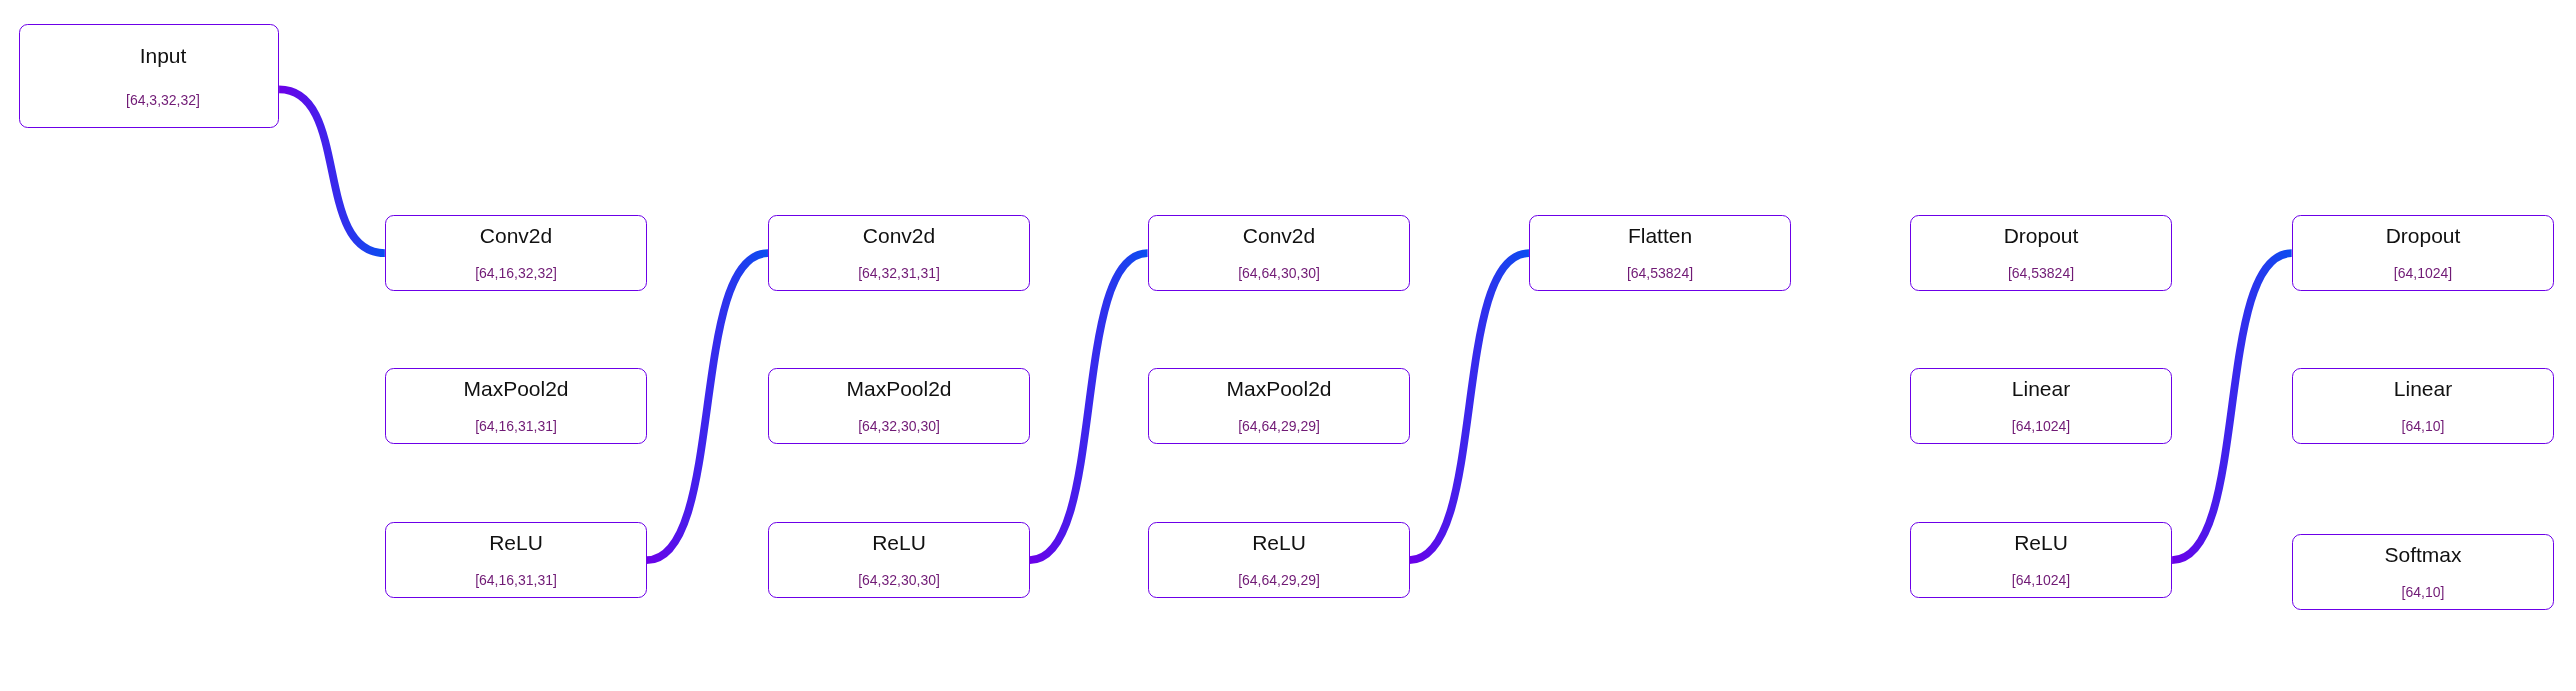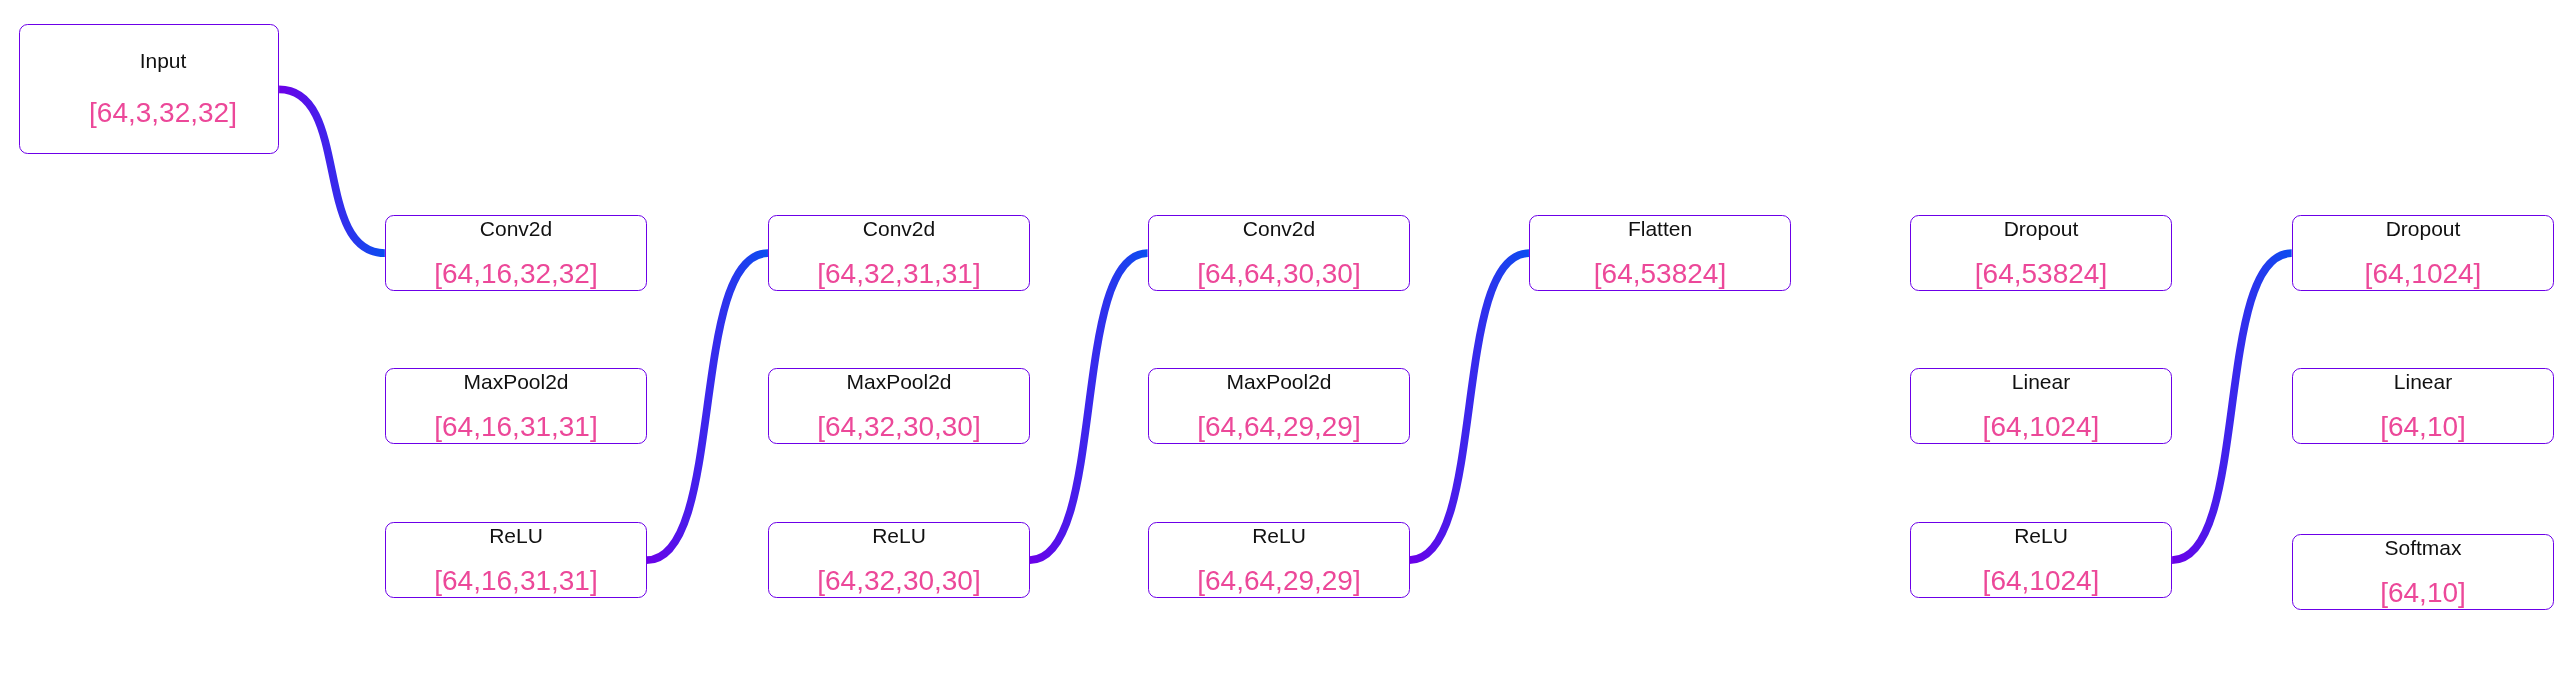--- a/index.html
+++ b/index.html
@@ -35,22 +35,22 @@
     justify-content: center;
     z-index: 2;
   }
   .node-title {
     font-size: 21px;
     color: #111111;
     line-height: 1.1;
     white-space: nowrap;
   }
   .node-shape {
-    font-size: 28px;
-    color: #ec4899;
+    font-size: 14px;
+    color: #701a75;
     line-height: 1.1;
     white-space: nowrap;
     margin-top: 19px;
   }
   .node.tall .node-shape { margin-top: 26px; }
 </style>
 </head>
 <body>
 
 <div id="canvas">
@@ -78,21 +78,21 @@
         <path d="M 1626 646 C 1717 646, 1673 292, 1764 292" fill="none" stroke="url(#gradH)" stroke-width="9" stroke-linecap="butt"></path>
         <path d="M 2066 292 L 2204 292" fill="none" stroke="url(#gradH)" stroke-width="9" stroke-linecap="butt"></path>
         <path d="M 2355 335 L 2355 426" fill="none" stroke="url(#gradV)" stroke-width="9" stroke-linecap="butt"></path>
         <path d="M 2355 512 L 2355 603" fill="none" stroke="url(#gradV)" stroke-width="9" stroke-linecap="butt"></path>
         <path d="M 2506 646 C 2597 646, 2553 292, 2644 292" fill="none" stroke="url(#gradH)" stroke-width="9" stroke-linecap="butt"></path>
         <path d="M 2795 335 L 2795 426" fill="none" stroke="url(#gradV)" stroke-width="9" stroke-linecap="butt"></path>
         <path d="M 2795 512 L 2795 603" fill="none" stroke="url(#gradV)" stroke-width="9" stroke-linecap="butt"></path>
       </g>
   </svg>
   <div id="node-layer">
-      <div class="node tall" style="left: 19px; top: 24px; width: 260px; height: 130px; padding-left: 28px;">
+      <div class="node tall" style="left: 19px; top: 24px; width: 260px; height: 104px; padding-left: 28px;">
         <div class="node-title">Input</div>
         <div class="node-shape">[64,3,32,32]</div>
       </div>
       <div class="node" style="left: 385px; top: 215px; width: 262px; height: 76px;">
         <div class="node-title">Conv2d</div>
         <div class="node-shape">[64,16,32,32]</div>
       </div>
       <div class="node" style="left: 385px; top: 368px; width: 262px; height: 76px;">
         <div class="node-title">MaxPool2d</div>
         <div class="node-shape">[64,16,31,31]</div>

